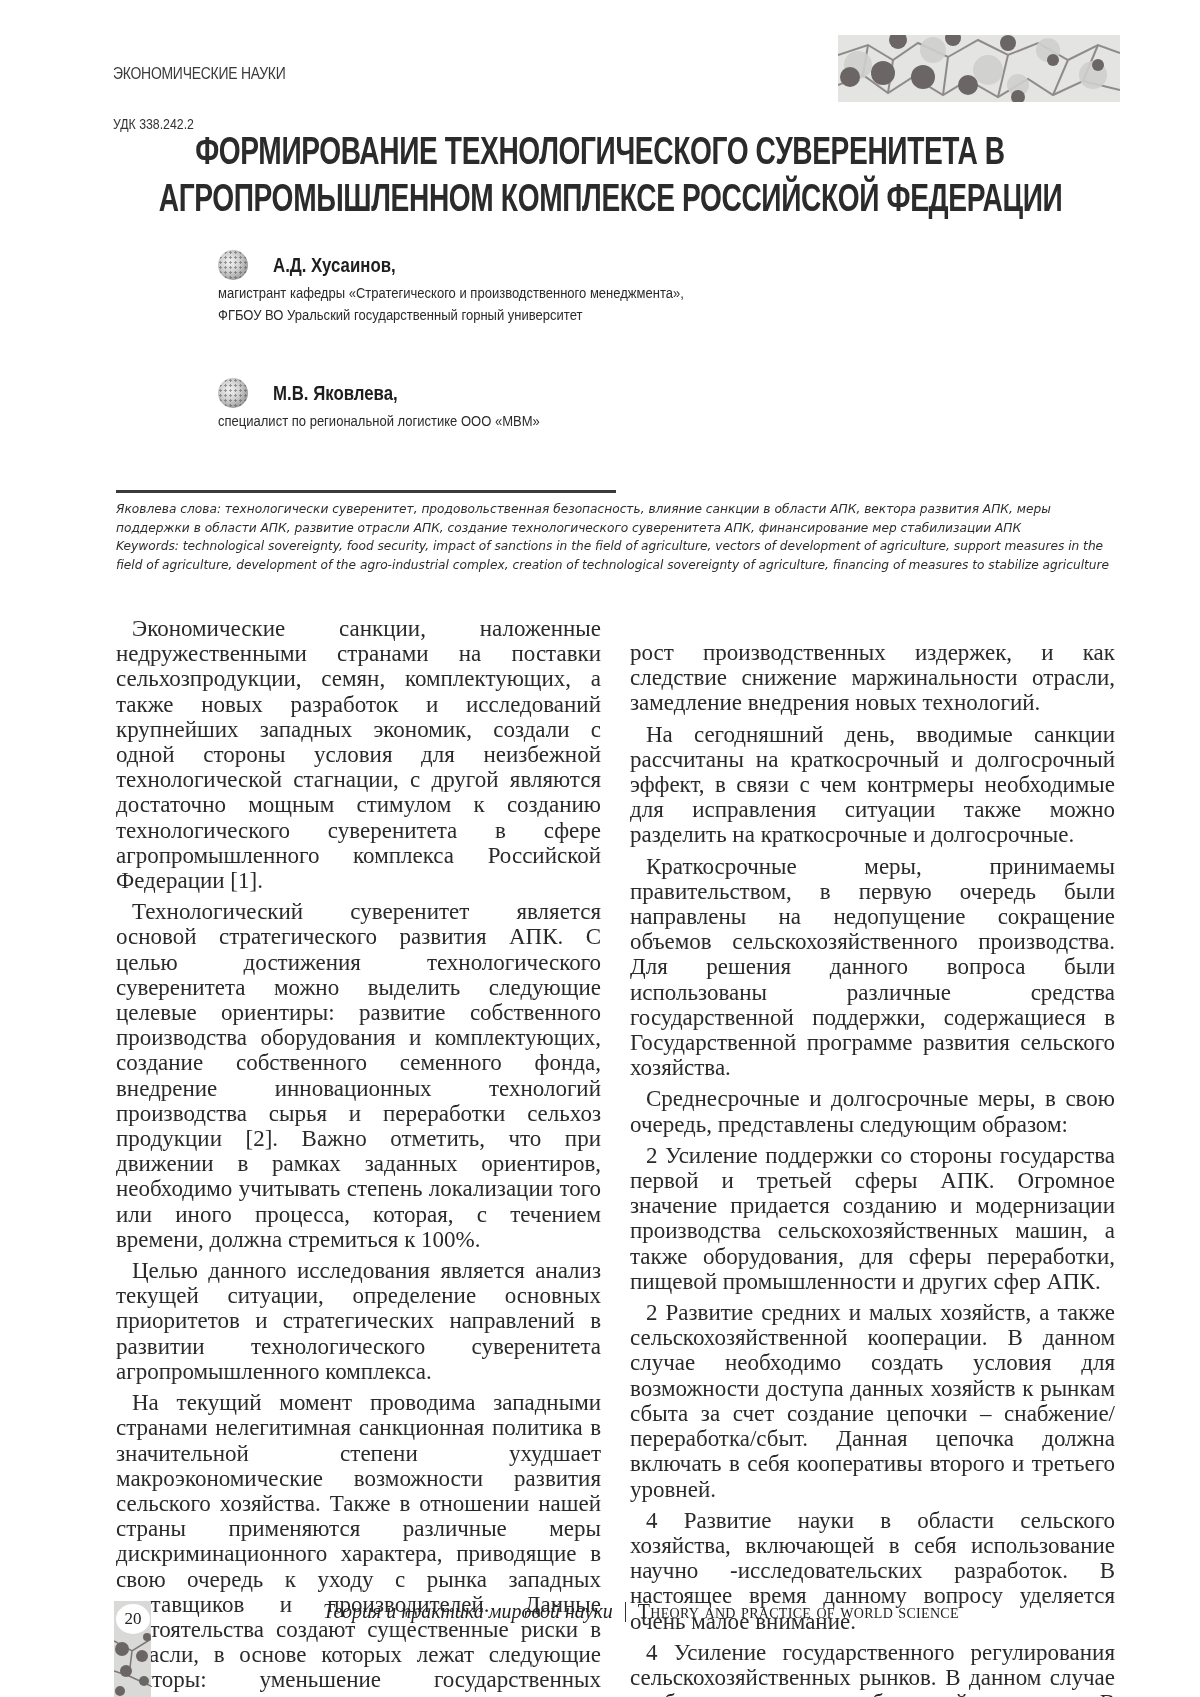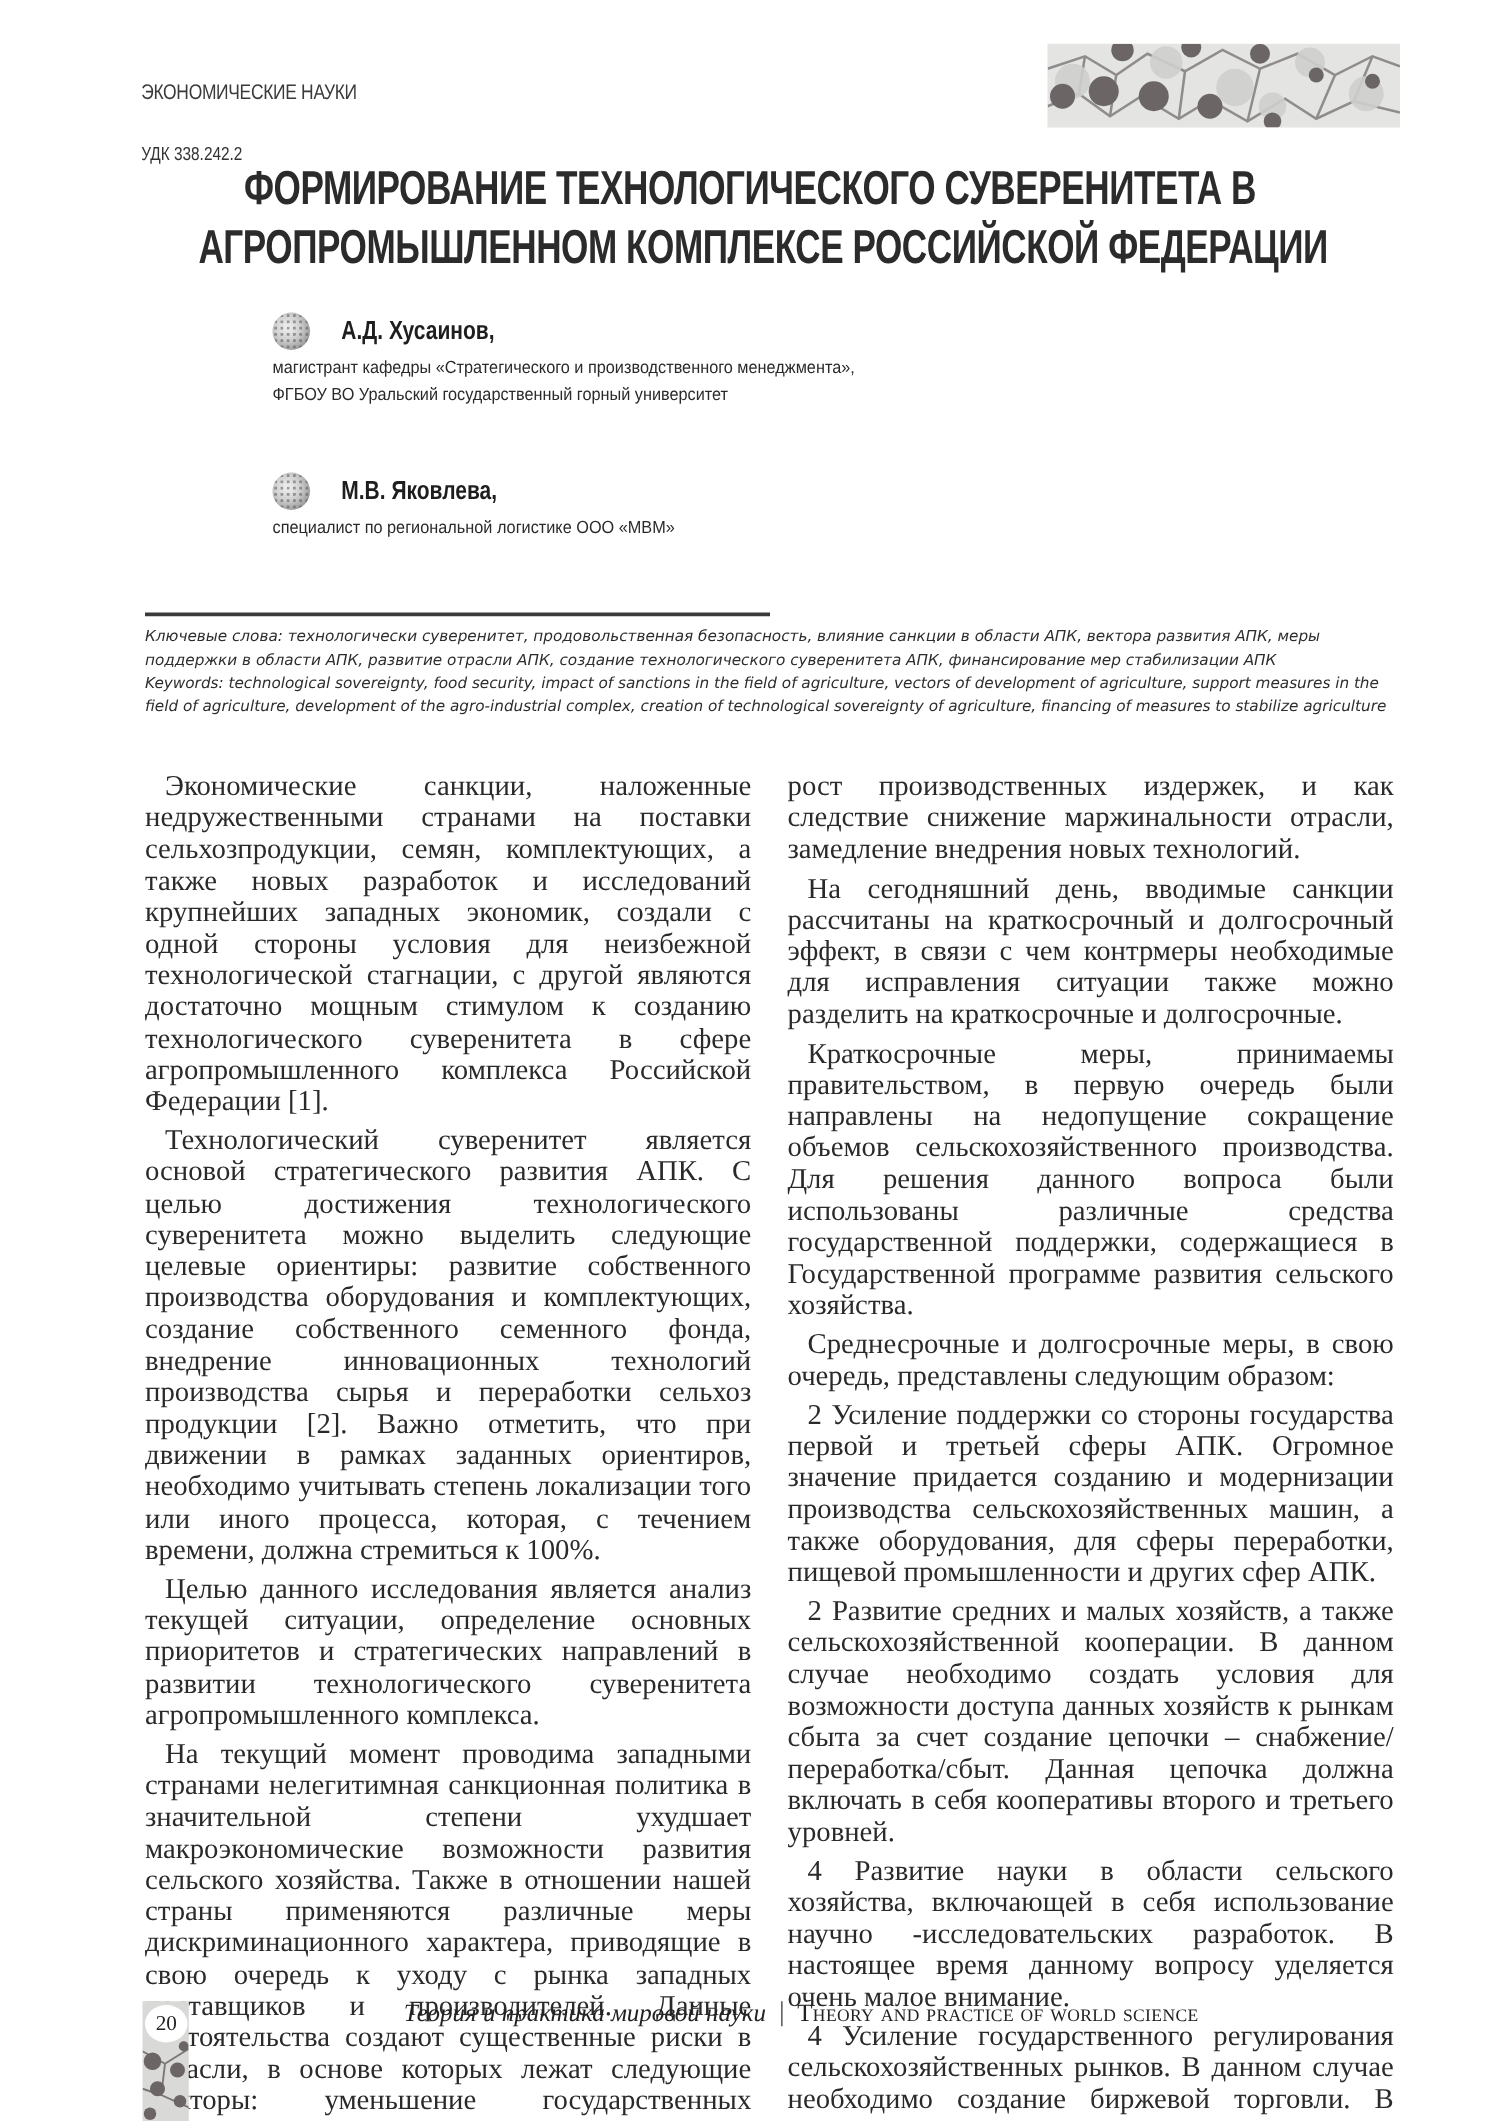--- a/index.html
+++ b/index.html
@@ -55,21 +55,21 @@
   .keywords p { margin: 0; }
 
   .col {
     position: absolute; top: 616px; width: 485px;
     font-family: "Liberation Serif", serif; font-size: 23px; line-height: 25.2px; color: #2a2a2a;
     text-align: justify; hyphens: manual;
   }
   .col.left { left: 116px; }
   .col.right { left: 630px; }
   .col p { margin: 0 0 6px 0; text-indent: 16px; }
-  .col p.cont { text-indent: 0; }
+  .col p.cont { text-indent: 0; margin-top: 24px; }
 
   .footer-art {
     position: absolute; left: 114px; top: 1601px; width: 37px; height: 96px;
     background: #d9d9d7; overflow: hidden;
   }
   .page-num {
     position: absolute; left: 116px; top: 1604px; width: 34px; height: 30px; border-radius: 50%;
     background: #fff; text-align: center; line-height: 30px;
     font-family: "Liberation Serif", serif; font-size: 17px; color: #222;
   }
@@ -140,21 +140,21 @@
     <span class="nm">М.В. Яковлева,</span>
   </div>
   <div class="author-aff">
     <div>специалист по региональной логистике ООО «МВМ»</div>
   </div>
 </div>
 
 <div class="rule"></div>
 
 <div class="keywords">
-  <p>Ключевые слова: технологически суверенитет, продовольственная безопасность, влияние санкции в области АПК, вектора развития АПК, меры поддержки в области АПК, развитие отрасли АПК, создание технологического суверенитета АПК, финансирование мер стабилизации АПК</p>
+  <p>Яковлева слова: технологически суверенитет, продовольственная безопасность, влияние санкции в области АПК, вектора развития АПК, меры поддержки в области АПК, развитие отрасли АПК, создание технологического суверенитета АПК, финансирование мер стабилизации АПК</p>
   <p>Keywords: technological sovereignty, food security, impact of sanctions in the field of agriculture, vectors of development of agriculture, support measures in the field of agriculture, development of the agro-industrial complex, creation of technological sovereignty of agriculture, financing of measures to stabilize agriculture</p>
 </div>
 
 <div class="col left">
   <p>Экономические санкции, наложенные недружественными странами на поставки сельхозпродукции, семян, комплектующих, а также новых разработок и исследований крупнейших западных экономик, создали с одной стороны условия для неизбежной технологической стагнации, с другой являются достаточно мощным стимулом к созданию технологического суверенитета в сфере агропромышленного комплекса Российской Федерации [1].</p>
   <p>Технологический суверенитет является основой стратегического развития АПК.  С целью достижения технологического суверенитета можно выделить следующие целевые ориентиры: развитие собственного производства оборудования и комплектующих, создание собственного семенного фонда, внедрение инновационных технологий производства сырья и переработки сельхоз продукции [2]. Важно отметить, что при движении в рамках заданных ориентиров, необходимо учитывать степень локализации того или иного процесса, которая, с течением времени, должна стремиться к 100%.</p>
   <p>Целью данного исследования является анализ текущей ситуации, определение основных приоритетов и стратегических направлений в развитии технологического суверенитета агропромышленного комплекса.</p>
   <p>На текущий момент проводима западными странами нелегитимная санкционная политика в значительной степени ухудшает макроэкономические возможности развития сельского хозяйства. Также в отношении нашей страны применяются различные меры дискриминационного характера, приводящие в свою очередь к уходу с рынка западных поставщиков и производителей. Данные обстоятельства создают существенные риски в отрасли, в основе которых лежат следующие факторы: уменьшение государственных возможностей финансирование отрасли, увеличение стоимости кредитных средств,</p>
 </div>
 

